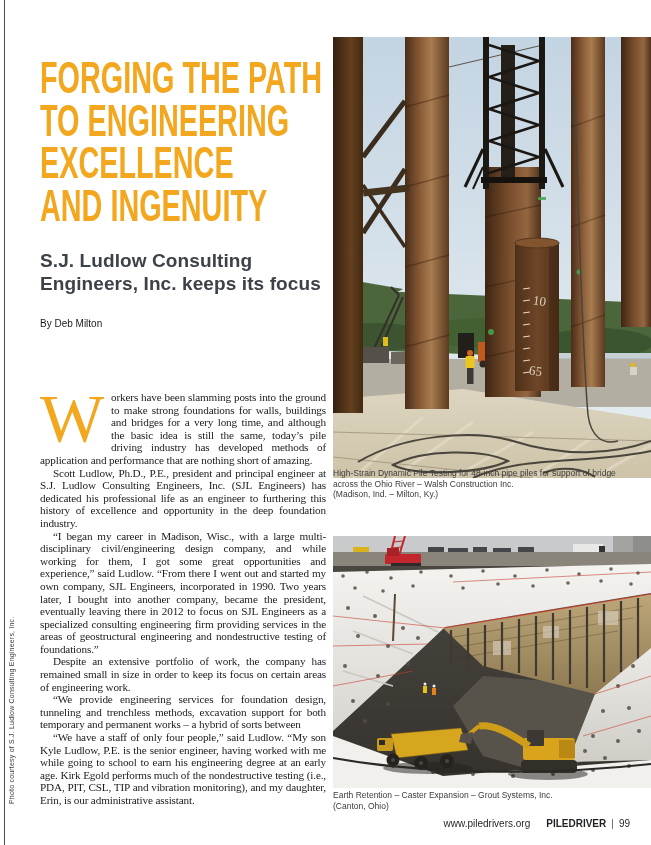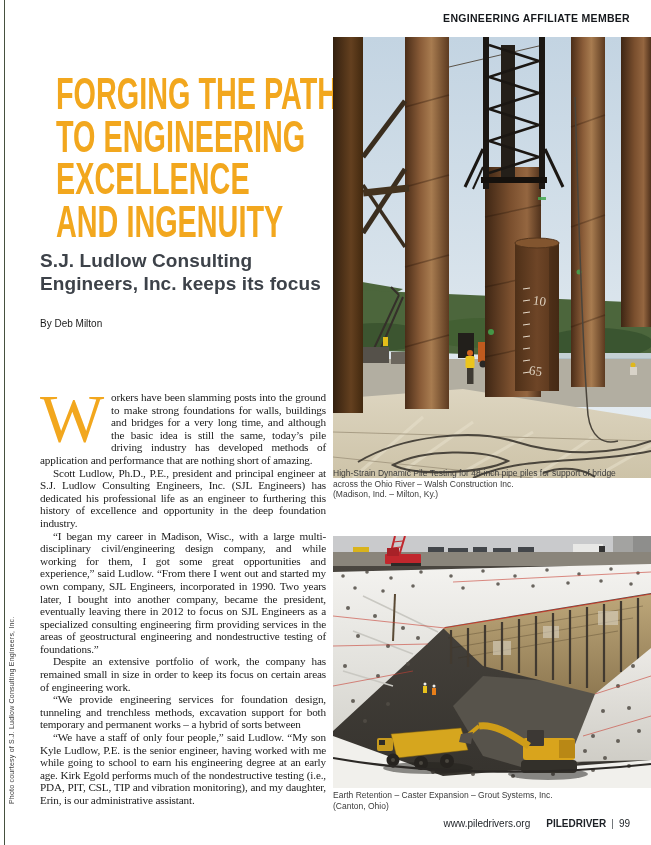--- a/index.html
+++ b/index.html
@@ -5,21 +5,21 @@
   html,body{margin:0;padding:0;background:#ffffff;}
   .page{position:relative;width:651px;height:845px;background:#ffffff;overflow:hidden;
         font-family:"Liberation Sans",sans-serif;}
   .edge-line{position:absolute;left:4px;top:0;width:1px;height:845px;background:#46513f;}
   .credit-vert{position:absolute;left:8px;top:622px;height:182px;width:12px;
         writing-mode:vertical-rl;transform:rotate(180deg);
         font-size:7px;color:#3c3c3c;letter-spacing:.2px;white-space:nowrap;}
   .hdr{position:absolute;top:12px;right:21px;font-size:10.5px;font-weight:700;
         letter-spacing:.3px;color:#15181c;}
   .left-col{position:absolute;left:40px;top:0;width:286px;}
-  .headline{position:absolute;top:57px;left:0;margin:16px;font-weight:700;color:#F2A71E;}
+  .headline{position:absolute;top:57px;left:0;margin:0;font-weight:700;color:#F2A71E;}
   .hl{display:block;font-size:45px;line-height:42.5px;white-space:nowrap;
         transform:scaleX(0.64);transform-origin:0 50%;}
   .subtitle{position:absolute;top:249px;left:0;margin:0;width:282px;
         font-size:19px;line-height:23px;font-weight:700;color:#3d4249;letter-spacing:.1px;}
   .byline{position:absolute;top:318px;left:0;font-size:10px;color:#1b1b1b;}
   .body{position:absolute;top:391px;left:0;width:286px;
         font-family:"Liberation Serif",serif;font-size:11.2px;line-height:12.6px;
         letter-spacing:-0.15px;color:#1b1b1b;text-align:justify;}
   .body p{margin:0;}
   .body p.ind{text-indent:13px;}
@@ -36,21 +36,20 @@
   .footer .mag{font-weight:700;margin-left:16px;}
   .footer .sep{margin:0 5px;color:#55595e;}
   svg{display:block;}
 </style>
 </head>
 <body>
 
 <div class="page">
   <div class="edge-line"></div>
   <div class="credit-vert">Photo courtesy of S.J. Ludlow Consulting Engineers, Inc.</div>
-  <div class="hdr">ENGINEERING AFFILIATE MEMBER</div>
 
   <div class="left-col">
     <h1 class="headline">
       <span class="hl">FORGING THE PATH</span>
       <span class="hl">TO ENGINEERING</span>
       <span class="hl">EXCELLENCE</span>
       <span class="hl">AND INGENUITY</span>
     </h1>
     <h2 class="subtitle">S.J. Ludlow Consulting Engineers, Inc. keeps its focus</h2>
     <div class="byline">By Deb Milton</div>

